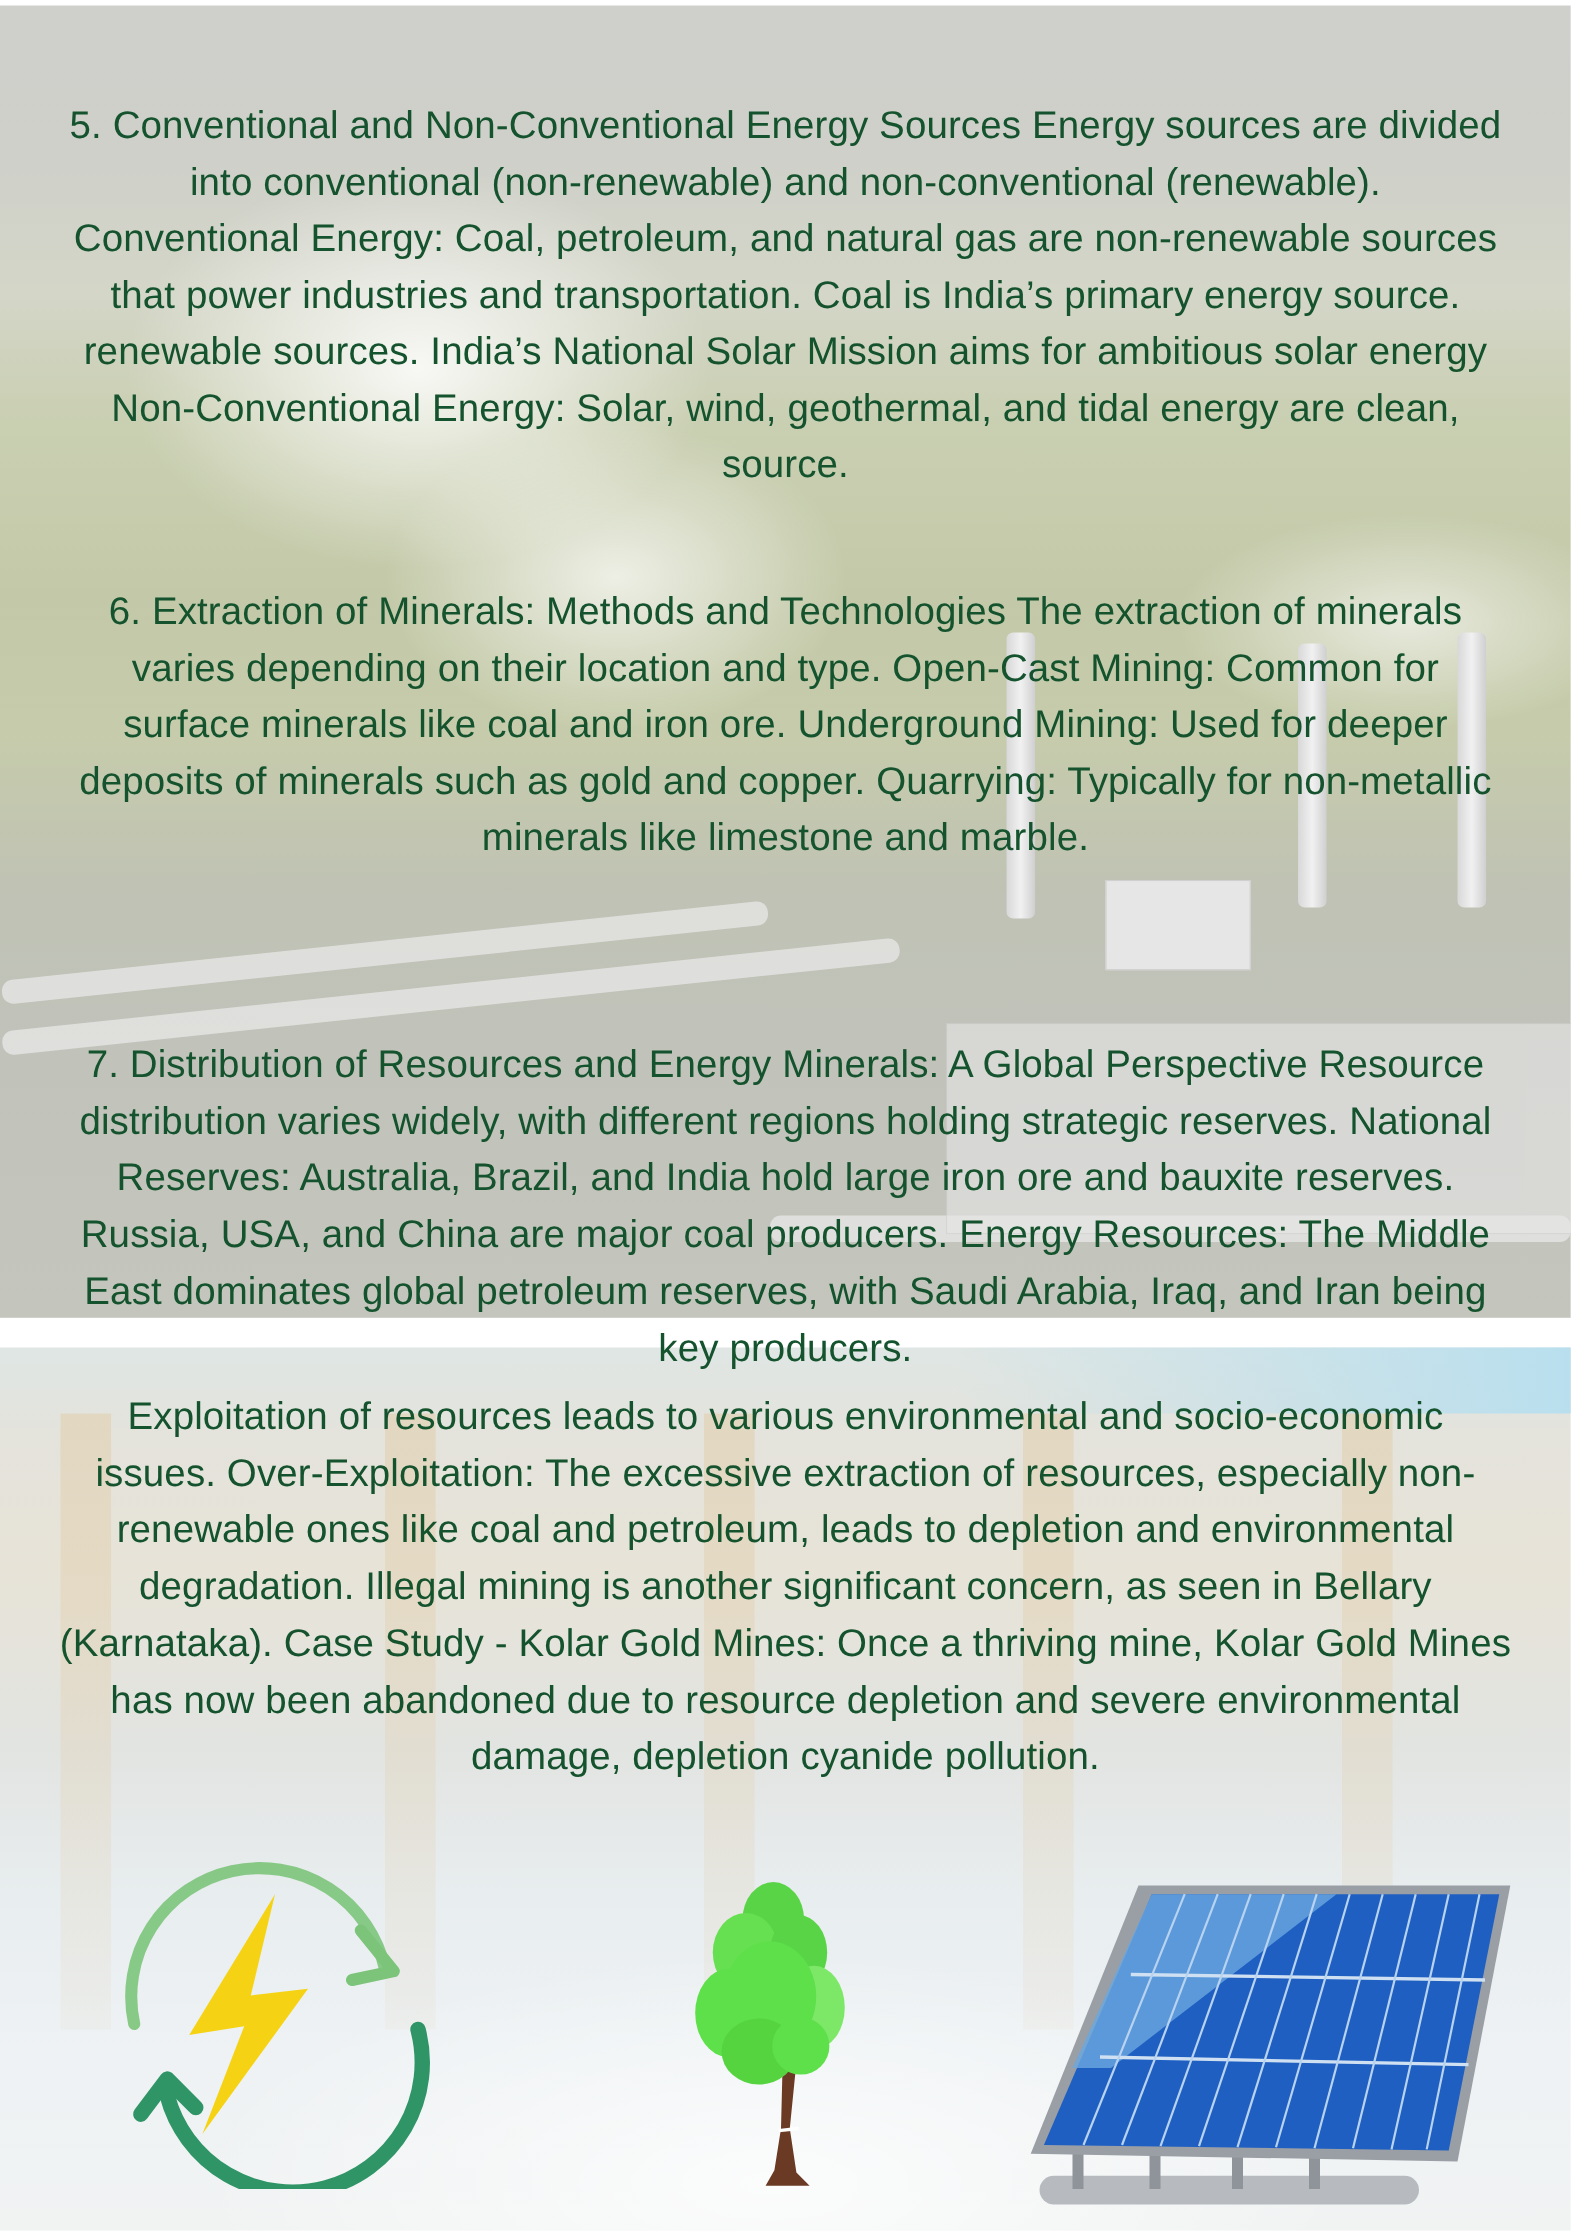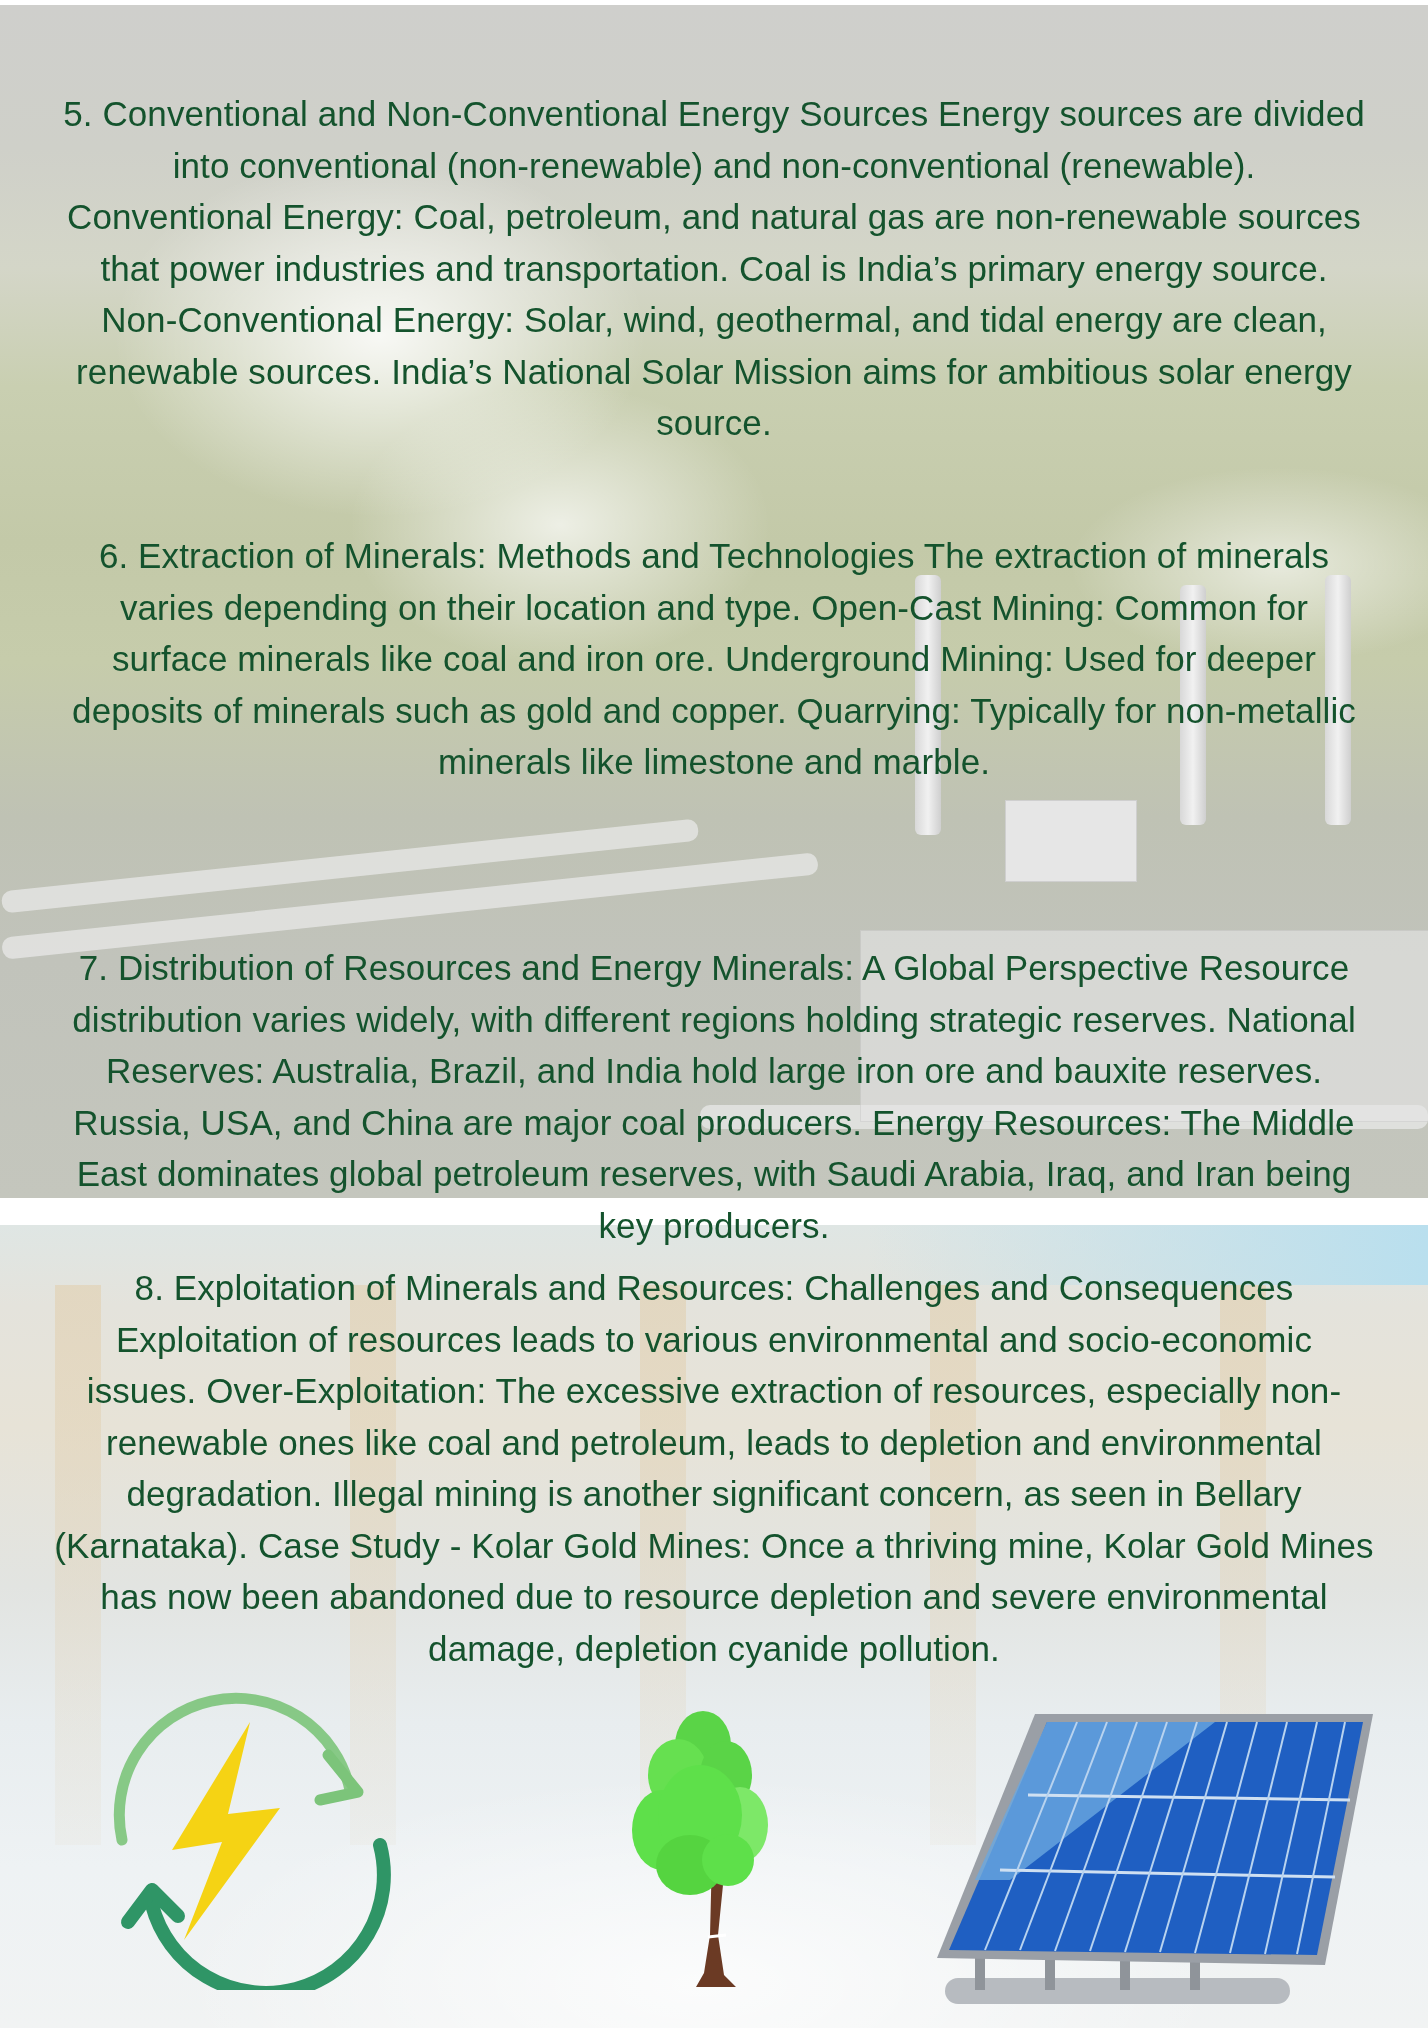--- a/index.html
+++ b/index.html
@@ -63,22 +63,22 @@
   <div class="pier" style="left:640px;"></div>
   <div class="pier" style="left:930px;"></div>
   <div class="pier" style="left:1220px;"></div>
 </div>
 
 <div class="block" id="sec5">
   <p>5. Conventional and Non-Conventional Energy Sources Energy sources are divided</p>
   <p>into conventional (non-renewable) and non-conventional (renewable).</p>
   <p>Conventional Energy: Coal, petroleum, and natural gas are non-renewable sources</p>
   <p>that power industries and transportation. Coal is India’s primary energy source.</p>
+  <p>renewable sources. India’s National Solar Mission aims for ambitious solar energy</p>
   <p>Non-Conventional Energy: Solar, wind, geothermal, and tidal energy are clean,</p>
-  <p>renewable sources. India’s National Solar Mission aims for ambitious solar energy</p>
   <p>source.</p>
 </div>
 
 <div class="block" id="sec6">
   <p>6. Extraction of Minerals: Methods and Technologies The extraction of minerals</p>
   <p>varies depending on their location and type. Open-Cast Mining: Common for</p>
   <p>surface minerals like coal and iron ore. Underground Mining: Used for deeper</p>
   <p>deposits of minerals such as gold and copper. Quarrying: Typically for non-metallic</p>
   <p>minerals like limestone and marble.</p>
 </div>
@@ -86,21 +86,20 @@
 <div class="block" id="sec7">
   <p>7. Distribution of Resources and Energy Minerals: A Global Perspective Resource</p>
   <p>distribution varies widely, with different regions holding strategic reserves. National</p>
   <p>Reserves: Australia, Brazil, and India hold large iron ore and bauxite reserves.</p>
   <p>Russia, USA, and China are major coal producers. Energy Resources: The Middle</p>
   <p>East dominates global petroleum reserves, with Saudi Arabia, Iraq, and Iran being</p>
   <p>key producers.</p>
 </div>
 
 <div class="block" id="sec8">
-  <p>8. Exploitation of Minerals and Resources: Challenges and Consequences</p>
   <p>Exploitation of resources leads to various environmental and socio-economic</p>
   <p>issues. Over-Exploitation: The excessive extraction of resources, especially non-</p>
   <p>renewable ones like coal and petroleum, leads to depletion and environmental</p>
   <p>degradation. Illegal mining is another significant concern, as seen in Bellary</p>
   <p>(Karnataka). Case Study - Kolar Gold Mines: Once a thriving mine, Kolar Gold Mines</p>
   <p>has now been abandoned due to resource depletion and severe environmental</p>
   <p>damage, depletion cyanide pollution.</p>
 </div>
 
 <div class="illus" id="icon-renew">

